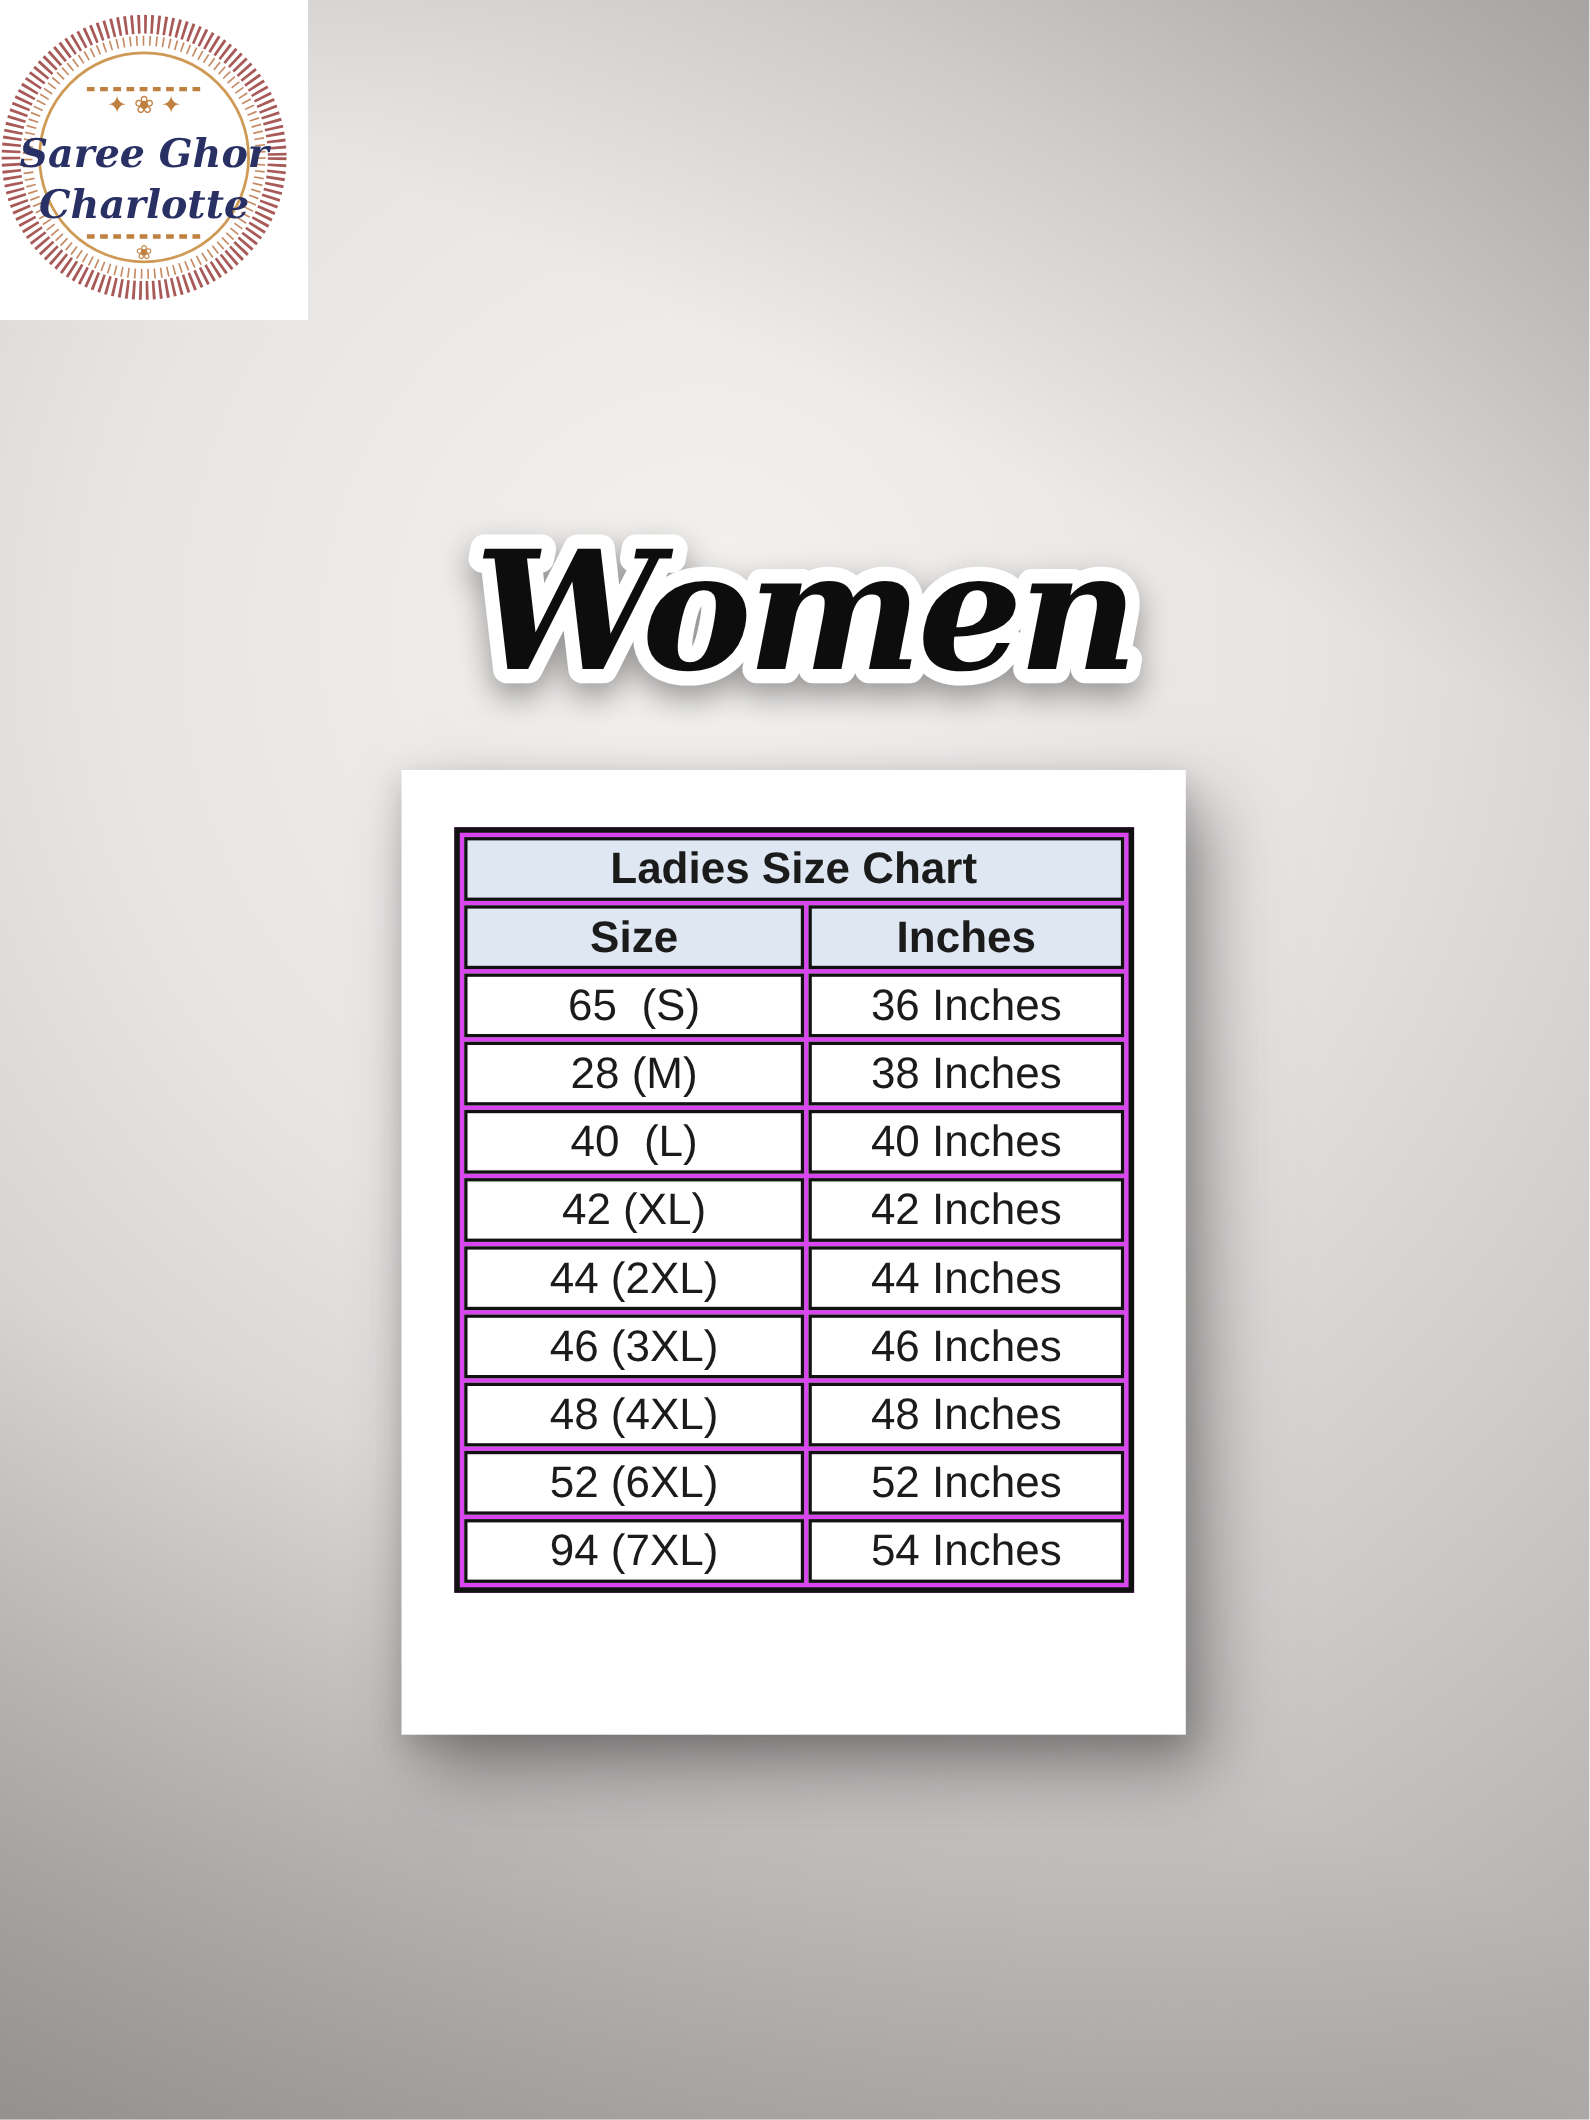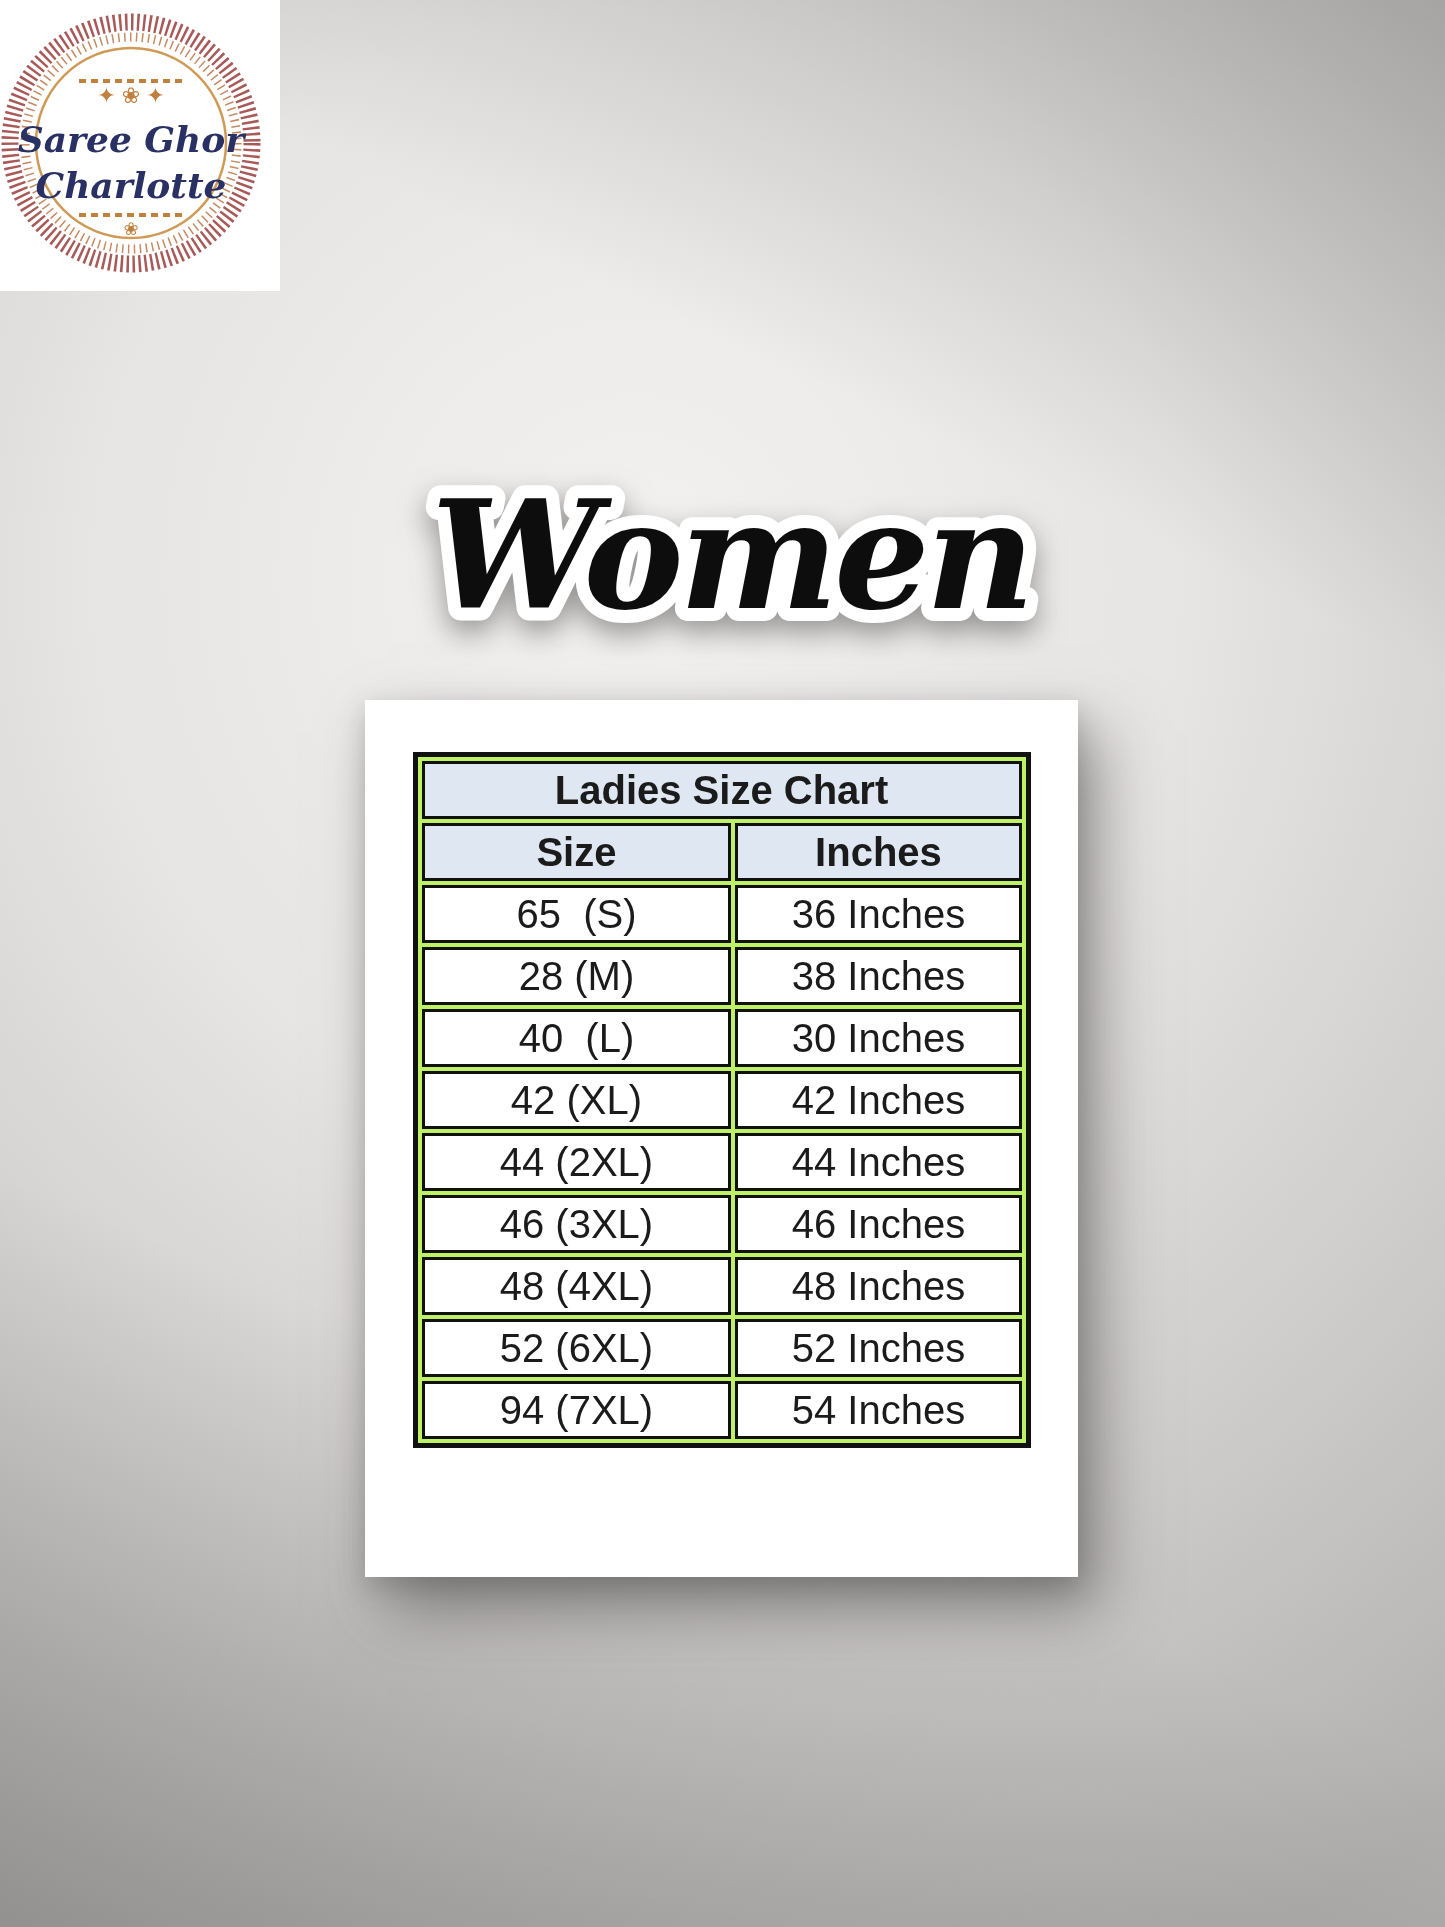--- a/index.html
+++ b/index.html
@@ -41,21 +41,21 @@
     position: absolute; left: 365px; top: 700px; width: 713px; height: 877px;
     background: #ffffff;
     box-shadow: 22px 32px 60px rgba(64,62,61,0.50), 0 10px 25px rgba(64,62,61,0.25);
   }
   table.size-chart {
     border-collapse: separate;
     border-spacing: 4px;
     margin: 52px auto 0 auto;
     width: 618px;
     border: 5px solid var(--line, #111);
-    background: #bef264;
+    background: #d946ef;
     table-layout: fixed;
   }
   table.size-chart td {
     border: 3px solid var(--line, #111);
     height: 52px;
     text-align: center;
     vertical-align: middle;
     color: var(--cell-text, #1b1b1b);
     font-size: 40px;
     white-space: pre;
@@ -119,21 +119,21 @@
     <td class="data-cell" data-cell="chest">36 Inches</td>
   </tr>
 
   <tr>
     <td class="data-cell" data-cell="size">28 (M)</td>
     <td class="data-cell" data-cell="chest">38 Inches</td>
   </tr>
 
   <tr>
     <td class="data-cell" data-cell="size">40  (L)</td>
-    <td class="data-cell" data-cell="chest">30 Inches</td>
+    <td class="data-cell" data-cell="chest">40 Inches</td>
   </tr>
 
   <tr>
     <td class="data-cell" data-cell="size">42 (XL)</td>
     <td class="data-cell" data-cell="chest">42 Inches</td>
   </tr>
 
   <tr>
     <td class="data-cell" data-cell="size">44 (2XL)</td>
     <td class="data-cell" data-cell="chest">44 Inches</td>

